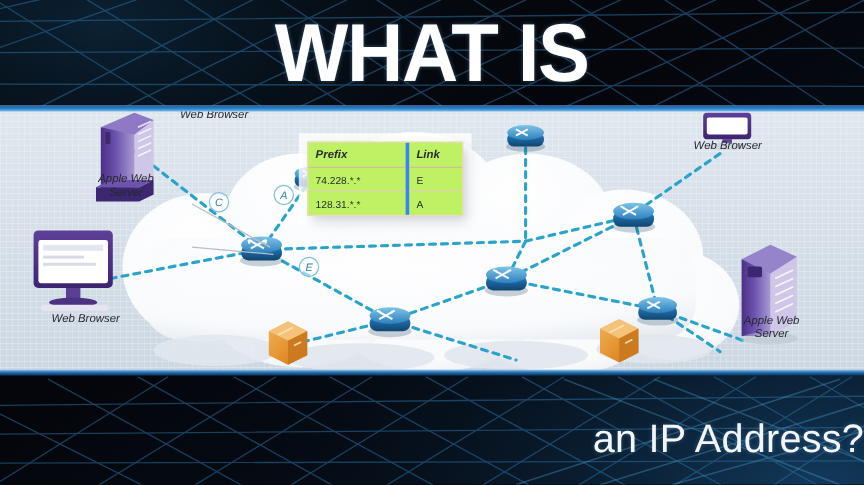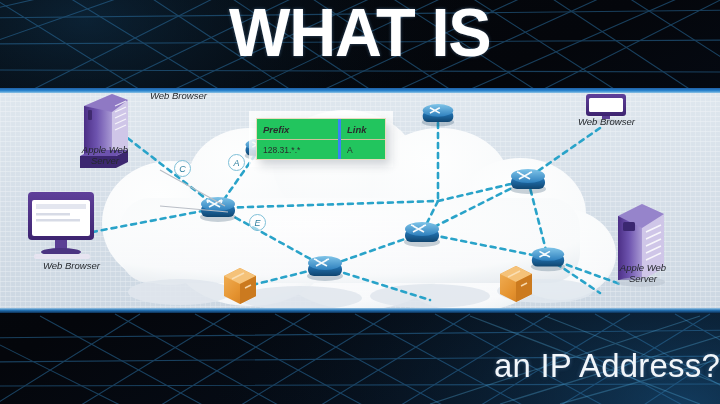--- a/index.html
+++ b/index.html
@@ -9,21 +9,21 @@
     font-family:"Liberation Sans",sans-serif;
   }
   #stage{position:relative;width:720px;height:404px;overflow:hidden;background:#03050a;}
 
   
   .mesh{position:absolute;left:0;top:0;width:720px;height:404px;}
 
   
   .title-top{
     position:absolute;left:0;top:0;width:720px;height:88px;
-    display:flex;justify-content:center;
+    display:flex;align-items:center;justify-content:center;
     z-index:6;
   }
   .title-top span{
     font-family:"Liberation Sans",sans-serif;
     font-weight:bold;
     font-size:58px;
     letter-spacing:-1px;
     color:#ffffff;
     transform:scaleX(1.12) scaleY(1.18);
     transform-origin:center;
@@ -65,21 +65,21 @@
     position:absolute;left:0;top:308px;width:720px;height:5px;
     background:linear-gradient(180deg,#9dc6e4 0%,#2473b5 45%,#0c2f55 100%);
     z-index:5;
   }
 
   .svgwrap{position:absolute;left:0;top:0;width:720px;height:224px;}
 
   
   .rt{
     position:absolute;left:256px;top:118px;width:128px;
-    background:#22c55e;
+    background:#bef264;
     border:1px solid #e8dcbd;
     box-shadow:4px 5px 9px rgba(40,55,75,.22), 0 0 0 7px rgba(255,255,255,.78);
     z-index:8;
     font-size:8.5px;
   }
   .rt table{border-collapse:collapse;width:100%;}
   .rt th,.rt td{
     padding:4.5px 6px;text-align:left;color:#2a2b2c;font-weight:normal;
   }
   .rt th{
@@ -393,20 +393,24 @@
   <div class="rt">
     <table>
       <thead>
         <tr>
           <th>Prefix</th>
           <th class="c2">Link</th>
         </tr>
       </thead>
       <tbody>
         <tr>
+          <td>74.228.*.*</td>
+          <td class="c2">E</td>
+        </tr>
+        <tr>
           <td>128.31.*.*</td>
           <td class="c2">A</td>
         </tr>
       </tbody>
     </table>
   </div>
 
   <div class="title-bottom">
     <span>an IP Address?</span>
   </div>

